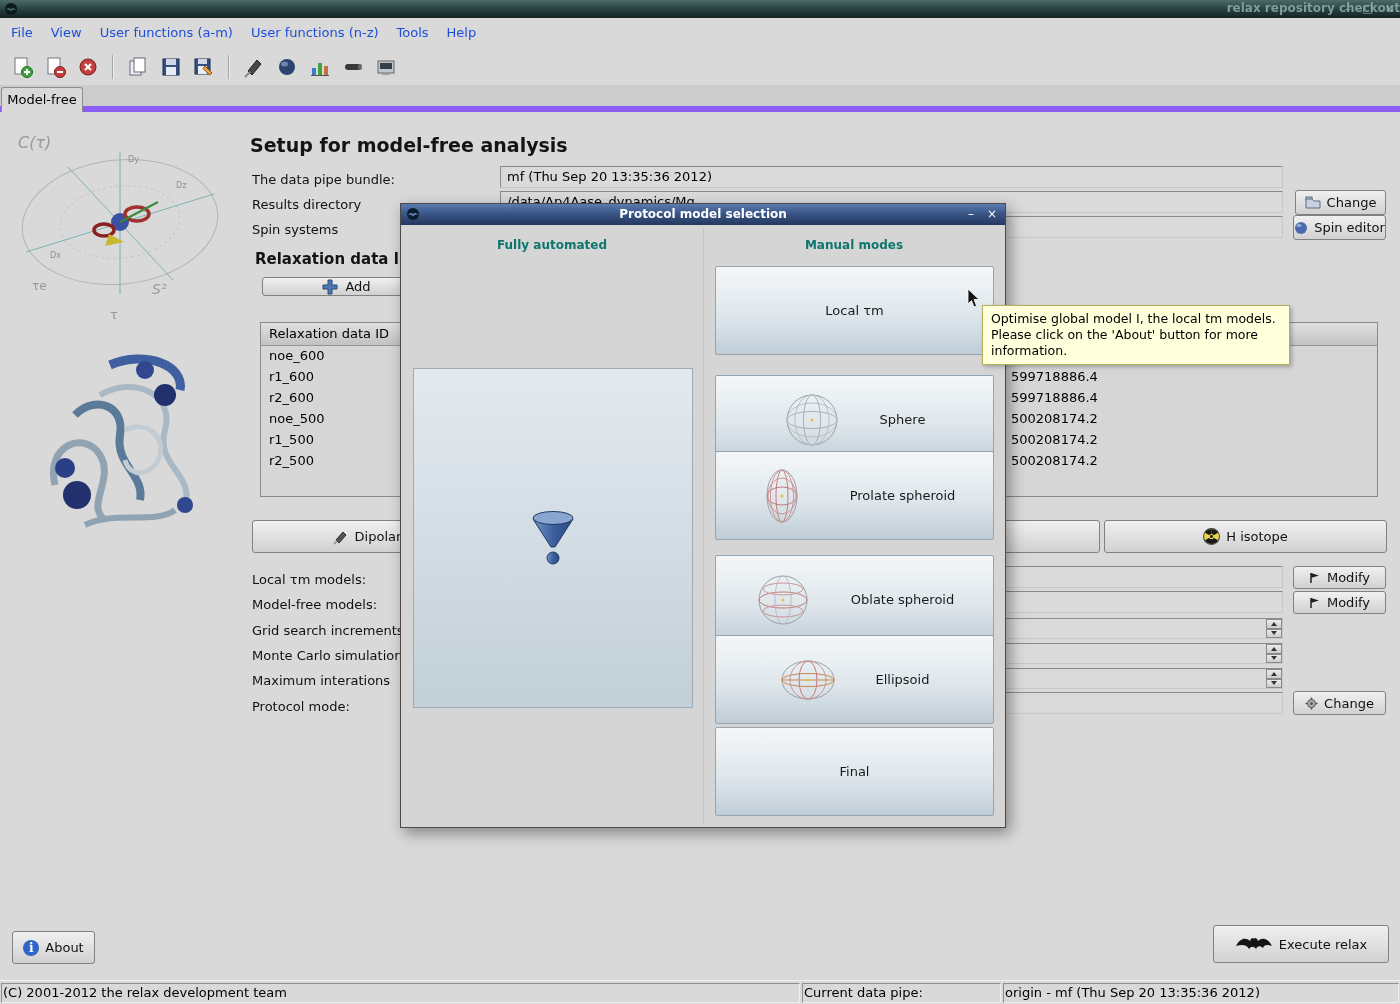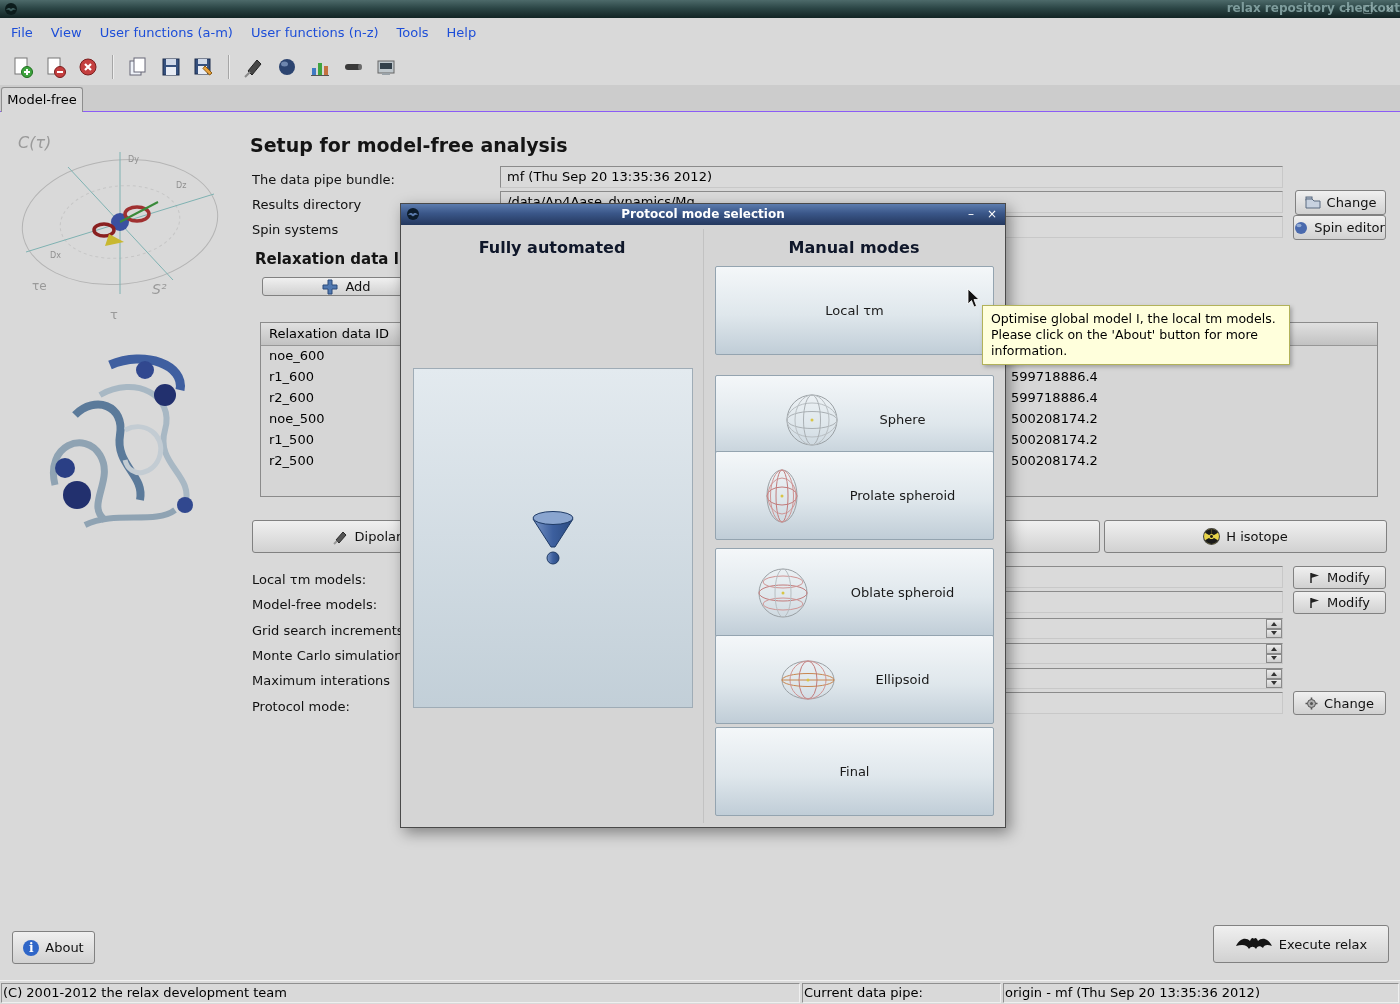--- a/index.html
+++ b/index.html
@@ -8,21 +8,21 @@
   
   .titlebar{position:absolute;left:0;top:0;width:1400px;height:18px;background:linear-gradient(180deg,#4d6a6a,#2c4646 45%,#122424);}
   .titlebar .title{position:absolute;left:0;right:0;top:1px;text-align:right;font-size:12px;font-weight:bold;color:#7e9c9c;}
   .app-icon{position:absolute;left:4px;top:2px;width:14px;height:14px;}
   .win-controls{position:absolute;right:6px;top:0;display:flex;gap:12px;color:#9cb4b4;font-size:11px;line-height:17px;}
   .menubar{position:absolute;left:0;top:18px;width:1400px;height:30px;background:#d9d9d9;display:flex;align-items:center;padding-left:2px;}
   .menu-item{padding:0 9px;line-height:30px;font-size:13px;color:#1d4ed8;}
   .toolbar{position:absolute;left:0;top:48px;width:1400px;height:37px;background:#d9d9d9;display:flex;align-items:center;padding-left:8px;gap:5px;}
   .tool-btn{width:28px;height:28px;display:flex;align-items:center;justify-content:center;border-radius:3px;}
   .tool-sep{width:2px;height:24px;border-left:1px solid #a6a6a6;border-right:1px solid #ededed;margin:0 5px;}
-  .tabbar{position:absolute;left:0;top:85px;width:1400px;height:27px;background:#cccccc;border-bottom:1px solid #8b5cf6;}
+  .tabbar{position:absolute;left:0;top:85px;width:1400px;height:27px;background:#cccccc;border-bottom:6px solid #8b5cf6;}
   .tab{position:absolute;left:1px;top:2px;width:82px;height:25px;background:#d9d9d9;border:1px solid #8e8e8e;border-bottom:none;border-radius:3px 3px 0 0;text-align:center;line-height:23px;font-size:13px;}
   .main{position:absolute;left:0;top:112px;width:1400px;height:868px;background:#d9d9d9;}
   
   .label{position:absolute;font-size:13px;line-height:20px;color:#111;white-space:nowrap;}
   .h1{position:absolute;font-size:19px;font-weight:bold;color:#141414;}
   .h2{position:absolute;font-size:15px;font-weight:bold;color:#141414;white-space:nowrap;}
   .field{position:absolute;background:#dadada;border:1px solid #8b8b8b;border-bottom-color:#c8c8c8;border-right-color:#c8c8c8;font-size:13px;line-height:20px;padding:0 6px;white-space:nowrap;overflow:hidden;}
   .btn{position:absolute;background:linear-gradient(180deg,#f0f0f0,#d1d1d1);border:1px solid #818181;border-radius:3px;display:flex;align-items:center;justify-content:center;gap:6px;font-size:13px;color:#111;}
   .table{position:absolute;left:260px;top:210px;width:1118px;height:175px;background:#d6d6d6;border:1px solid #8b8b8b;}
   .thead{height:23px;background:linear-gradient(180deg,#e0e0e0,#c2c2c2);border-bottom:1px solid #979797;position:relative;}
@@ -37,21 +37,21 @@
   .info-icon{display:inline-block;width:16px;height:16px;border-radius:50%;background:#2f66c8;color:#fff;font-size:12px;font-weight:bold;text-align:center;line-height:16px;font-family:"DejaVu Serif",serif;}
   
   .statusbar{position:absolute;left:0;top:980px;width:1400px;height:24px;background:#d9d9d9;border-top:1px solid #f0f0f0;}
   .status-cell{position:absolute;top:2px;height:20px;border:1px solid;border-color:#8f8f8f #efefef #efefef #8f8f8f;font-size:13px;line-height:18px;padding-left:1px;white-space:nowrap;overflow:hidden;}
   
   .dialog{position:absolute;left:400px;top:203px;width:606px;height:625px;background:#d5d5d5;border:1px solid #4a4a4a;box-shadow:4px 5px 14px rgba(0,0,0,0.4);z-index:50;}
   .dlg-title{position:absolute;left:0;top:0;width:604px;height:21px;background:linear-gradient(180deg,#5c7cae,#3a5688 45%,#24385e);}
   .dlg-title .t{position:absolute;left:0;right:0;text-align:center;color:#fff;font-weight:bold;font-size:12px;line-height:21px;}
   .dlg-controls{position:absolute;right:8px;top:0;display:flex;gap:13px;color:#fff;font-size:12px;line-height:21px;z-index:2;}
   .dlg-body{position:absolute;left:0;top:21px;width:604px;height:602px;}
-  .dlg-h{position:absolute;font-size:16px;font-weight:bold;text-align:center;color:#0f172a;}
+  .dlg-h{position:absolute;font-size:12px;font-weight:bold;text-align:center;color:#0f766e;}
   .dlg-divider{position:absolute;left:302px;top:4px;height:594px;border-left:1px solid #c2c2c2;}
   .auto-panel{position:absolute;left:12px;top:143px;width:280px;height:340px;background:linear-gradient(180deg,#e3eaef,#c2cfd8);border:1px solid #9facb6;display:flex;align-items:center;justify-content:center;}
   .mode-btn{position:absolute;left:314px;width:279px;height:89px;background:linear-gradient(180deg,#f4f7f9 0%,#dfe7ec 55%,#c0cdd7 100%);border:1px solid #94a4b0;border-radius:2px;display:flex;align-items:center;justify-content:center;gap:40px;font-size:13px;color:#1a1a1a;}
   
   .tooltip{position:absolute;left:982px;top:305px;width:308px;background:#ffffdc;border:1px solid #b2b25a;padding:5px 8px;font-size:12.5px;line-height:1.28;z-index:100;box-shadow:2px 2px 4px rgba(0,0,0,0.25);}
   .cursor{position:absolute;left:967px;top:288px;z-index:120;}
 </style>
 </head>
 <body>
 
@@ -367,21 +367,21 @@
 </div>
 
 <div class="dialog">
   <div class="dlg-title">
     <span style="position:absolute;left:5px;top:3px;">
       <svg width="14" height="14" viewBox="0 0 14 14">
           <circle cx="7" cy="7" r="6" fill="#0c1c2c"></circle>
           <path d="M2 8 C4 5 6 6 7 7 C8 6 10 5 12 8 C10 7.4 8.6 8 7 9.4 C5.4 8 4 7.4 2 8 Z" fill="#5c7cae"></path>
         </svg>
     </span>
-    <span class="t">Protocol mode selection</span>
+    <span class="t">Protocol model selection</span>
     <span class="dlg-controls">
       <span>–</span>
       <span>×</span>
     </span>
   </div>
   <div class="dlg-body">
     <div class="dlg-divider"></div>
     <div class="dlg-h" style="left:0;width:302px;top:13px;">Fully automated</div>
     <div class="dlg-h" style="left:302px;width:302px;top:13px;">Manual modes</div>
 
@@ -418,21 +418,21 @@
       <svg width="56" height="56" viewBox="0 0 56 56">
           <ellipse cx="28" cy="28" rx="15" ry="26" fill="none" stroke="#9aa0a4"></ellipse>
           <ellipse cx="28" cy="28" rx="6" ry="26" fill="none" stroke="#c27b7b"></ellipse>
           <ellipse cx="28" cy="28" rx="11.5" ry="26" fill="none" stroke="#cf9494"></ellipse>
           <ellipse cx="28" cy="28" rx="15" ry="9" fill="none" stroke="#c27b7b"></ellipse>
           <ellipse cx="28" cy="28" rx="14" ry="18" fill="none" stroke="#cf9494"></ellipse>
           <circle cx="28" cy="28" r="1.5" fill="#d8c545"></circle>
         </svg>
       <span>Prolate spheroid</span>
     </div>
-    <div class="mode-btn" style="top:323px;align-items:center;">
+    <div class="mode-btn" style="top:330px;align-items:center;">
       <svg width="56" height="56" viewBox="0 0 56 56">
           <circle cx="28" cy="28" r="24" fill="none" stroke="#9aa0a4"></circle>
           <ellipse cx="28" cy="28" rx="24" ry="8" fill="none" stroke="#c27b7b"></ellipse>
           <ellipse cx="28" cy="17" rx="20" ry="6" fill="none" stroke="#cf9494"></ellipse>
           <ellipse cx="28" cy="39" rx="20" ry="6" fill="none" stroke="#cf9494"></ellipse>
           <ellipse cx="28" cy="28" rx="8" ry="24" fill="none" stroke="#b8bec2"></ellipse>
           <circle cx="28" cy="28" r="1.5" fill="#d8c545"></circle>
         </svg>
       <span>Oblate spheroid</span>
     </div>

